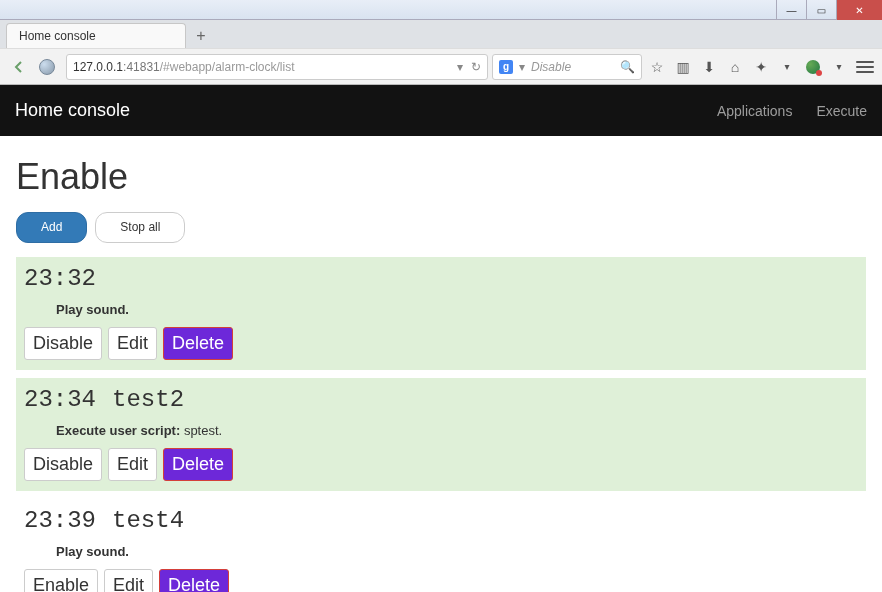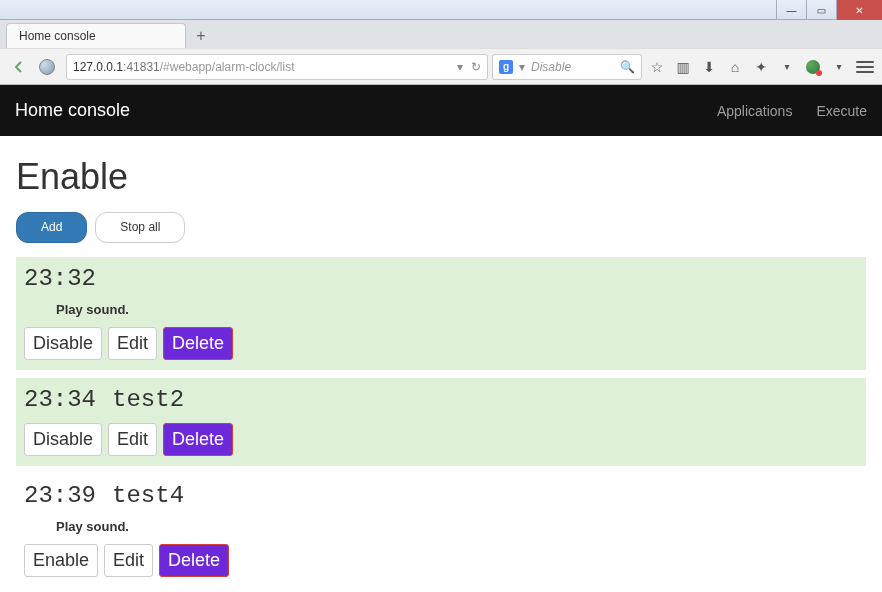--- a/index.html
+++ b/index.html
@@ -328,20 +328,23 @@
         <button class="btn btn-sm">Edit</button>
         <button class="btn btn-sm btn-danger">Delete</button>
       </div>
     </div>
 
     <div class="alarm-item active">
       <div class="alarm-head">
         <span class="alarm-time">23:34</span>
         <span class="alarm-name">test2</span>
       </div>
+      <div class="alarm-desc">
+        <span class="label">Execute user script:</span><span> sptest.</span>
+      </div>
       <div class="alarm-actions">
         <button class="btn btn-sm">Disable</button>
         <button class="btn btn-sm">Edit</button>
         <button class="btn btn-sm btn-danger">Delete</button>
       </div>
     </div>
 
     <div class="alarm-item">
       <div class="alarm-head">
         <span class="alarm-time">23:39</span>

